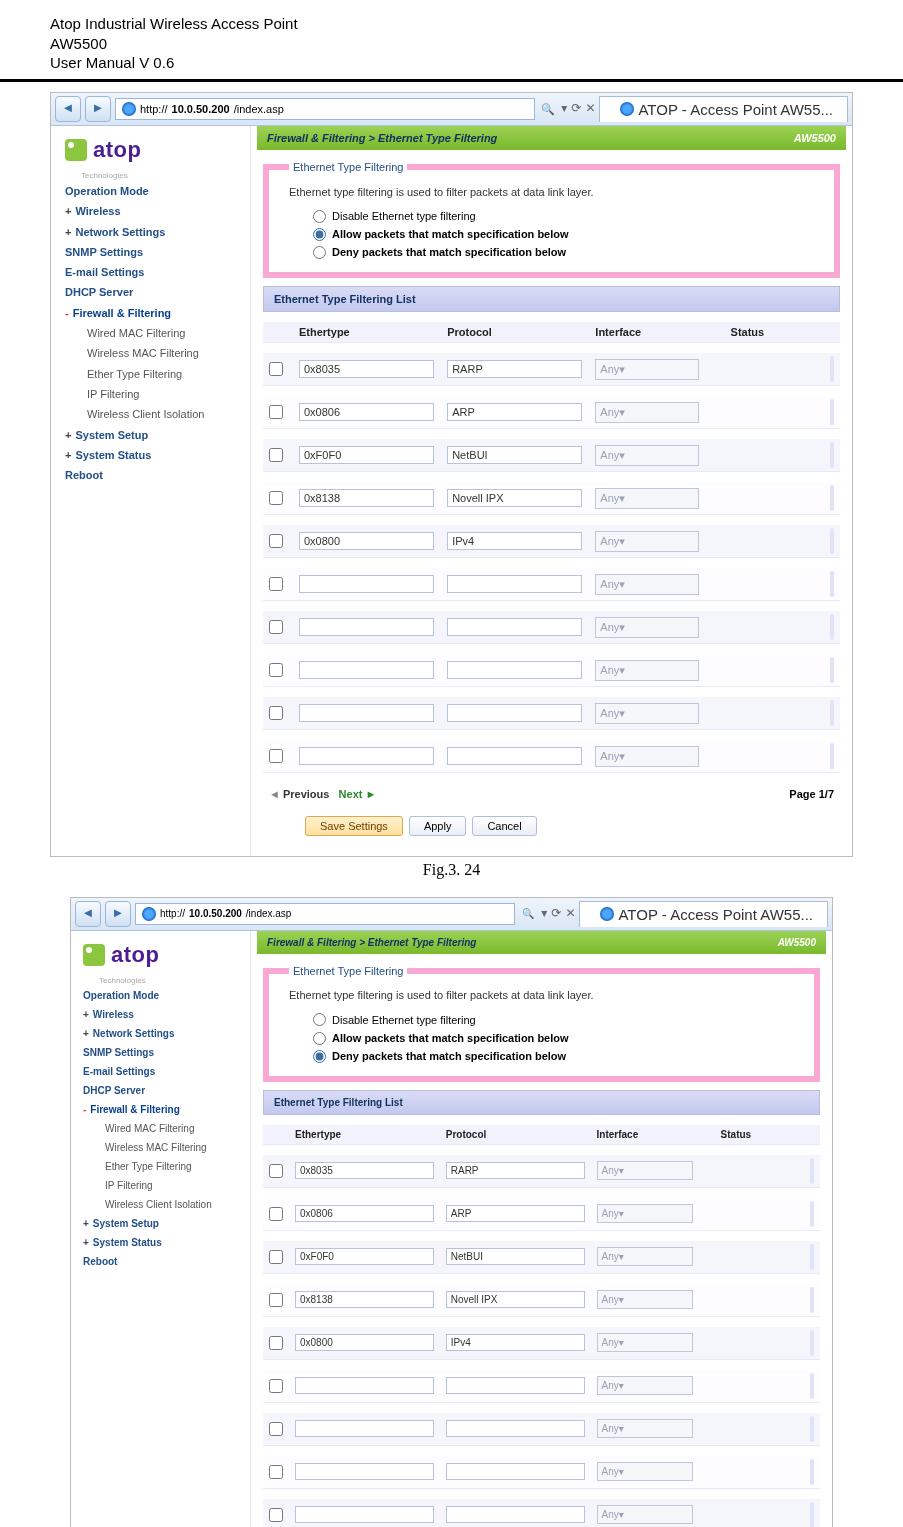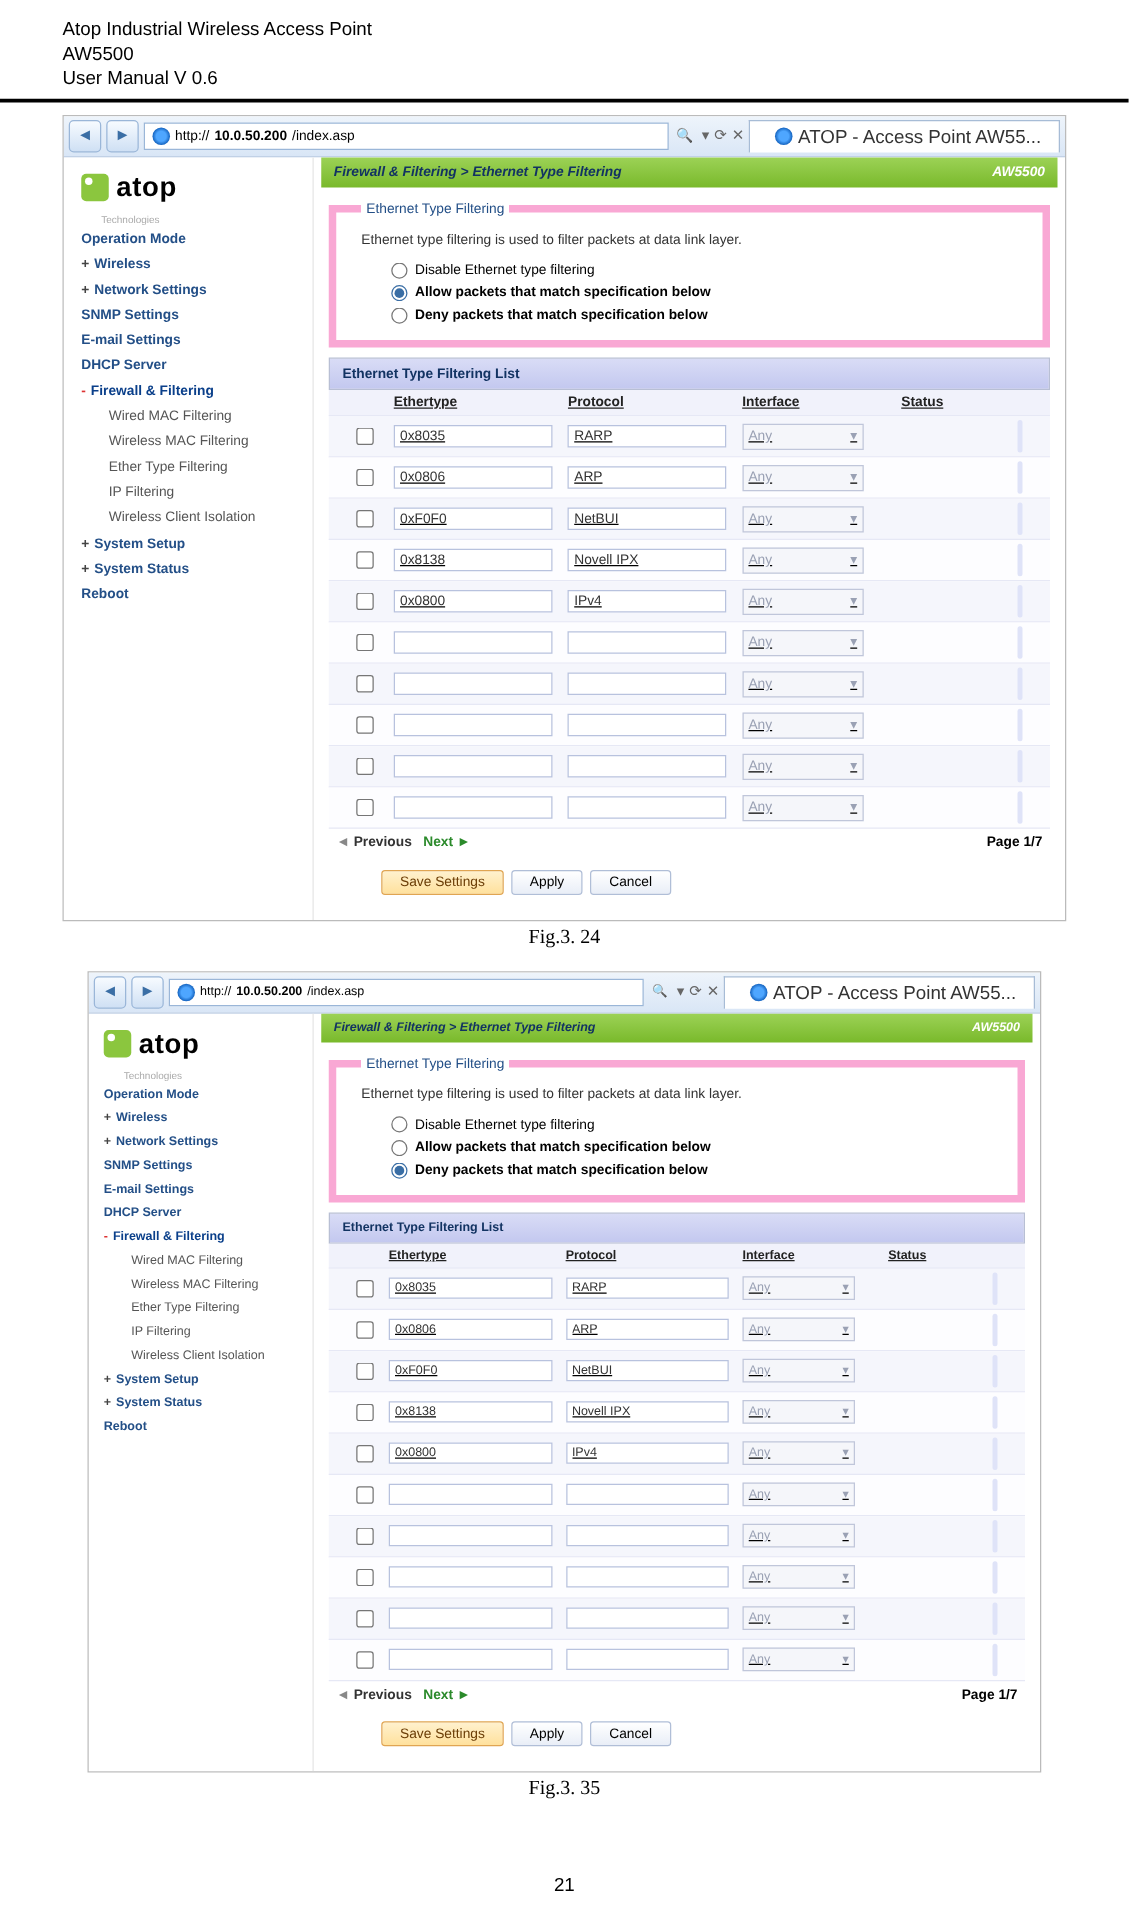--- a/index.html
+++ b/index.html
@@ -83,21 +83,21 @@
   }
   .sidebar {
     width: 200px;
     padding: 10px 8px 18px 14px;
     border-right:1px solid #e6e6e6;
   }
   .shot.small .sidebar { width:180px; padding-left:12px; }
   .logo-row { display:flex; align-items:center; gap:6px; margin-bottom:12px; }
   .logo-mark { width:22px; height:22px; background:#8bc63e; border-radius:4px; position:relative; }
   .logo-mark::after{content:"";position:absolute;left:3px;top:3px;width:6px;height:6px;background:#fff;border-radius:50%;}
-  .logo-text { font-size:22px; font-weight:700; color:#000000; letter-spacing:0.5px; }
+  .logo-text { font-size:22px; font-weight:700; color:#4c1d95; letter-spacing:0.5px; }
   .logo-sub  { font-size:8px; color:#aaa; margin-left:16px; margin-top:-6px;}
   .nav-item {
     display:block; color:#234f87; font-weight:700;
     padding:3px 0;
   }
   .nav-item.sub { font-weight:400; color:#555; padding-left:22px; }
   .nav-item.active { color:#0a3f8a; }
   .nav-item .exp { color:#444; font-weight:700; margin-right:4px; }
   .nav-item.minus .exp { color:#d33; }
 
@@ -128,42 +128,41 @@
     background: linear-gradient(180deg,#d9dcf6,#c3c8ef);
     color:#123362; font-weight:700;
     padding:5px 10px; margin:0 6px;
     border:1px solid #b8bfd4;
   }
   .tbl-head, .tbl-row {
     display:grid;
     grid-template-columns: 24px 1.1fr 1.1fr 1fr 0.8fr;
     align-items:center;
     gap:6px;
-    padding:3px 22px;
-    margin:0 6px;
+    padding:3px 6px;
+    margin:10px 6px;
     border-bottom:1px solid #e6e8f5;
     background:#f5f6fc;
-    text-decoration:underline;
   }
   .shot.small .tbl-head, .shot.small .tbl-row {
     grid-template-columns: 22px 1.1fr 1.1fr 0.9fr 0.7fr;
     gap:4px;
   }
   .tbl-head { font-weight:700; color:#222; background:#f1f2fb; }
   .tbl-row:nth-child(even){ background:#fdfdff; }
   .tbl-row .side-stripe { width:4px; height:26px; background:#dfe3f8; border-radius:2px; justify-self:end; }
   .txt {
     border:1px solid #b8c2de; background:#fff; padding:2px 4px;
     width:95%; font-size:inherit;
     color:#333;
   }
   .sel {
     border:1px solid #c0c6da; background:#f5f6fa; color:#9aa1b4;
     padding:2px 4px; width:80%; font-size:inherit;
-    display:flex; justify-content:space-between; align-items:center;
+    display:flex; justify-content:flex-start; align-items:center;
   }
   .chk { width:14px; height:14px; }
 
   .pager {
     display:flex; justify-content:space-between; align-items:center;
     padding:4px 12px; font-size:11px;
   }
   .pager .nav { color:#333; font-weight:700; }
   .pager .prev-arrow { color:#888; }
   .pager .nxt { color:#2b8a2b; }

